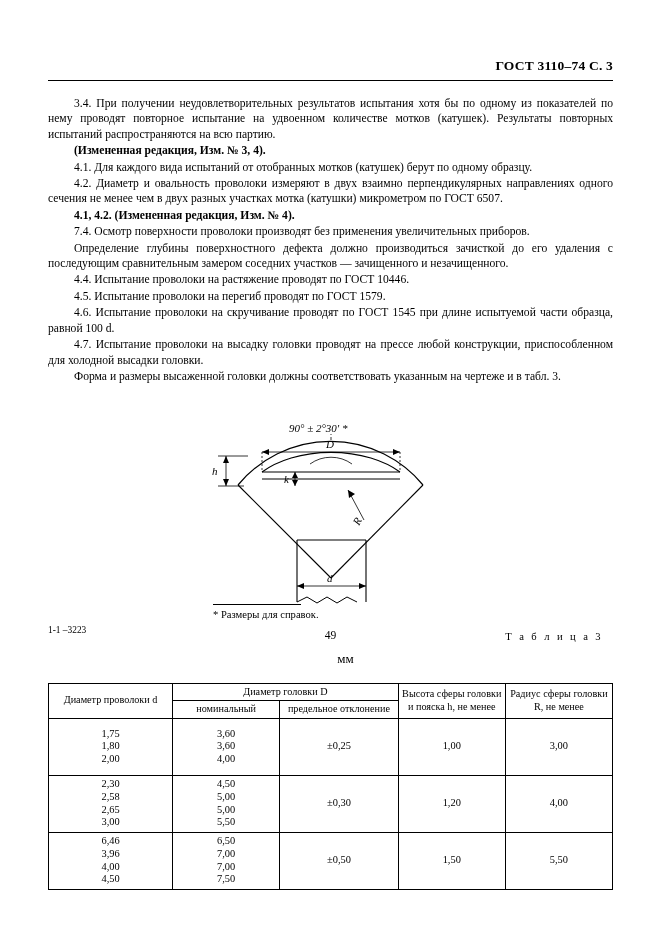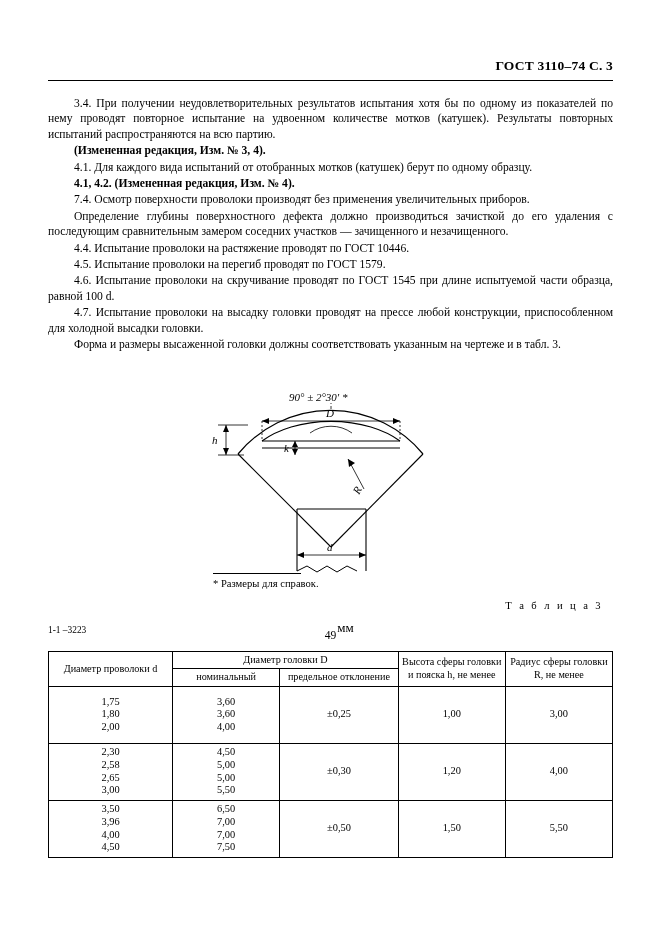--- a/index.html
+++ b/index.html
@@ -140,20 +140,21 @@
   <div class="header">ГОСТ 3110–74 С. 3</div>
   <div class="header-rule"></div>
 
   <div class="content">
 
     <p class="ind">3.4. При получении неудовлетворительных результатов испытания хотя бы по одному из показателей по нему проводят повторное испытание на удвоенном количестве мотков (катушек). Результаты повторных испытаний распространяются на всю партию.</p>
     <p class="ind bold">(Измененная редакция, Изм. № 3, 4).</p>
 
 
     <p class="ind">4.1. Для каждого вида испытаний от отобранных мотков (катушек) берут по одному образцу.</p>
+    <p class="ind">4.2. Диаметр и овальность проволоки измеряют в двух взаимно перпендикулярных направлениях одного сечения не менее чем в двух разных участках мотка (катушки) микрометром по ГОСТ 6507.</p>
     <p class="ind bold">4.1, 4.2. (Измененная редакция, Изм. № 4).</p>
     <p class="ind">7.4. Осмотр поверхности проволоки производят без применения увеличительных приборов.</p>
     <p class="ind">Определение глубины поверхностного дефекта должно производиться зачисткой до его удаления с последующим сравнительным замером соседних участков — зачищенного и незачищенного.</p>
     <p class="ind">4.4. Испытание проволоки на растяжение проводят по ГОСТ 10446.</p>
     <p class="ind">4.5. Испытание проволоки на перегиб проводят по ГОСТ 1579.</p>
     <p class="ind">4.6. Испытание проволоки на скручивание проводят по ГОСТ 1545 при длине испытуемой части образца, равной 100 d.</p>
     <p class="ind">4.7. Испытание проволоки на высадку головки проводят на прессе любой конструкции, приспособленном для холодной высадки головки.</p>
     <p class="ind">Форма и размеры высаженной головки должны соответствовать указанным на чертеже и в табл. 3.</p>
 
     <div class="figure">
@@ -272,21 +273,21 @@
             <span>5,00</span>
             <span>5,00</span>
             <span>5,50</span>
           </td>
           <td>±0,30</td>
           <td>1,20</td>
           <td>4,00</td>
         </tr>
         <tr class="grp">
           <td class="stack">
-            <span>3,50</span>
+            <span>6,46</span>
             <span>3,96</span>
             <span>4,00</span>
             <span>4,50</span>
           </td>
           <td class="stack">
             <span>6,50</span>
             <span>7,00</span>
             <span>7,00</span>
             <span>7,50</span>
           </td>

